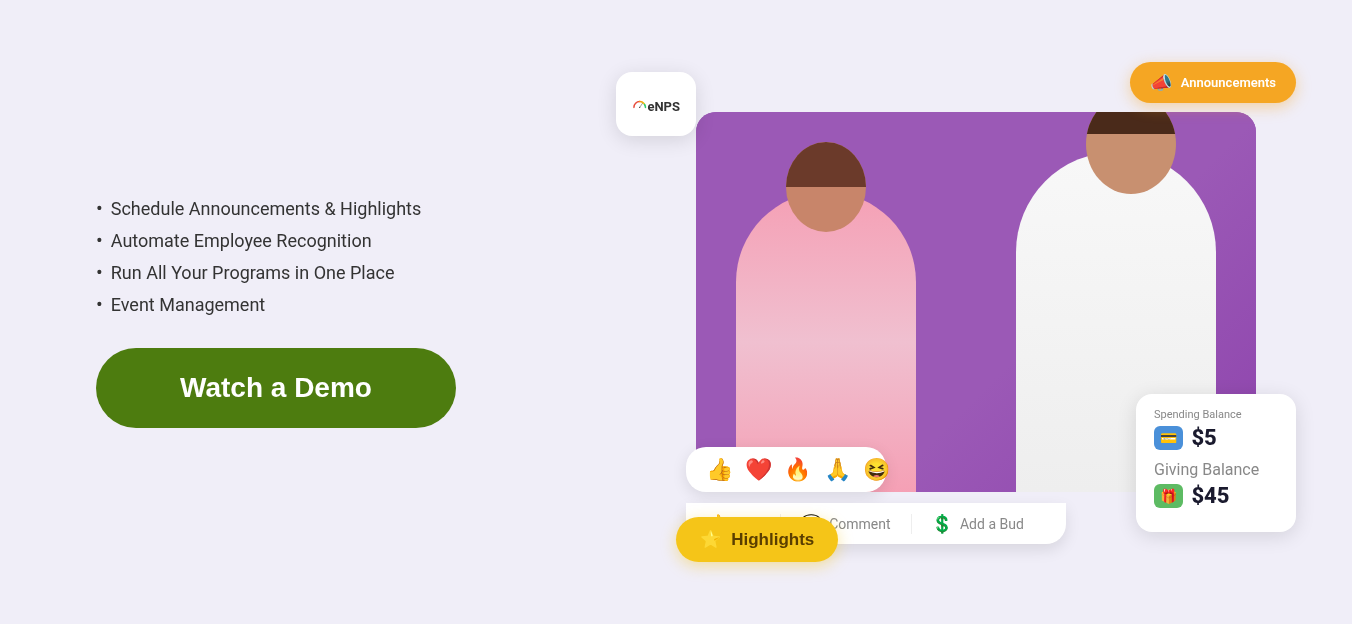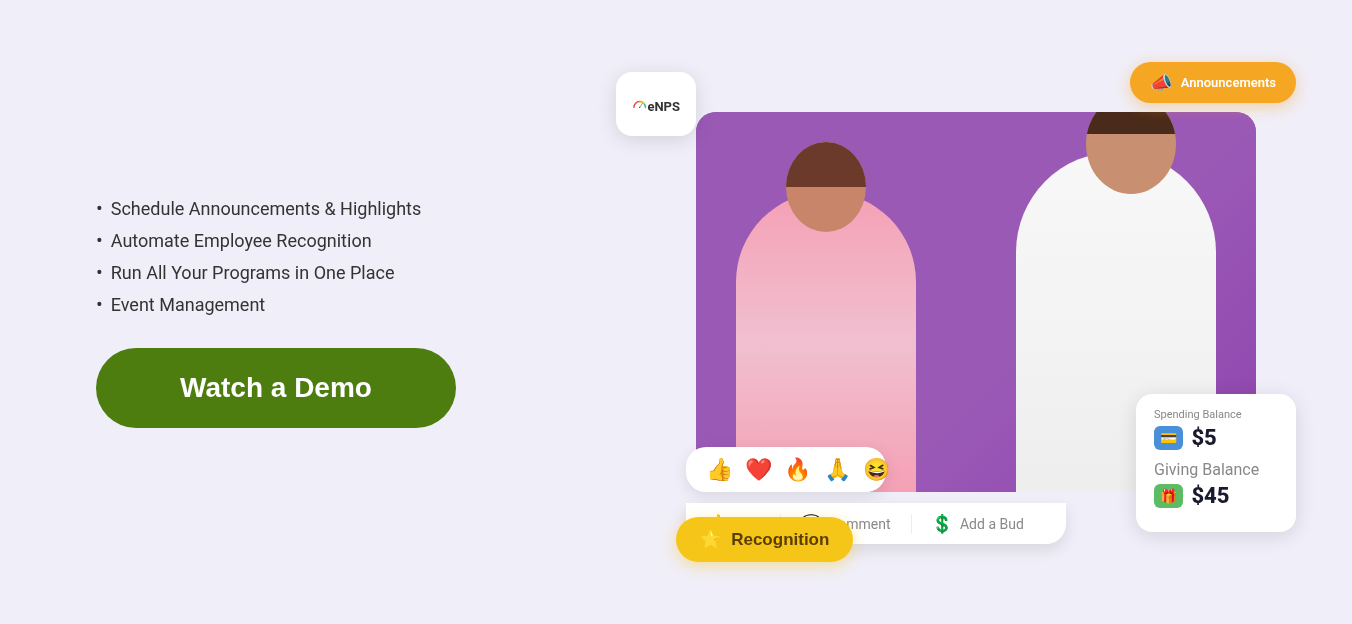--- a/index.html
+++ b/index.html
@@ -376,17 +376,17 @@
       </div>
       <div class="giving-label">Giving Balance</div>
       <div class="balance-row">
         <span class="balance-icon-giving">🎁</span>
         <span class="balance-amount">$45</span>
       </div>
     </div>
 
     <button class="highlights-btn">
       <span class="highlights-star">⭐</span>
-      <span>Recognition</span>
+      <span>Highlights</span>
     </button>
 
   </div>
 </div>
 
 </body></html>

